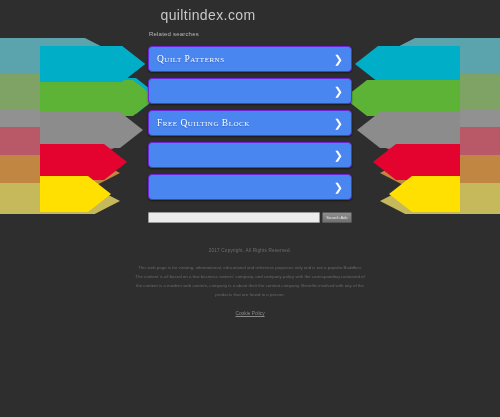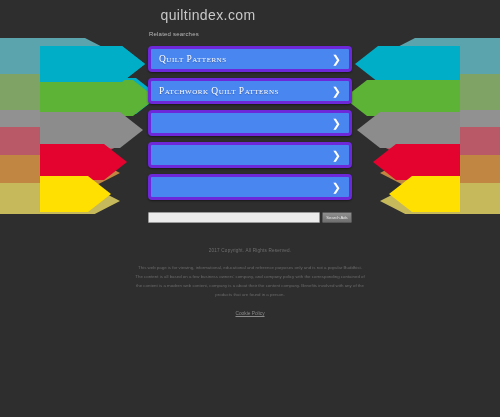--- a/index.html
+++ b/index.html
@@ -37,21 +37,21 @@
   .links{
     position:absolute; top:46px; left:148px;
     width:204px;
     display:flex; flex-direction:column; gap:6px;
     z-index:5;
   }
   .link-btn{
     position:relative;
     height:26px;
     background:#4a86f0;
-    border:3px solid #6d28d9;
+    border:1px solid #6d28d9;
     border-radius:4px;
     display:flex; align-items:center;
     padding:0 8px;
     cursor:pointer;
     box-shadow:0 1px 2px rgba(0,0,0,.45);
   }
   .link-label{
     font-family:"Liberation Serif", serif;
     font-variant:small-caps;
     font-size:9.5px;
@@ -169,25 +169,25 @@
   </div>
 
   <div class="links">
 
     <div class="link-btn">
       <span class="link-label">Quilt Patterns</span>
       <span class="chev">❯</span>
     </div>
 
     <div class="link-btn">
-      <span class="link-label">Patchwork Quilt Patterns</span>
-      <span class="chev">❯</span>
-    </div>
-
-    <div class="link-btn">
+      <span class="chev">❯</span>
+    </div>
+
+    <div class="link-btn">
+      <span class="link-label">Free Quilting Block</span>
       <span class="chev">❯</span>
     </div>
 
     <div class="link-btn">
       <span class="chev">❯</span>
     </div>
 
     <div class="link-btn">
       <span class="chev">❯</span>
     </div>

